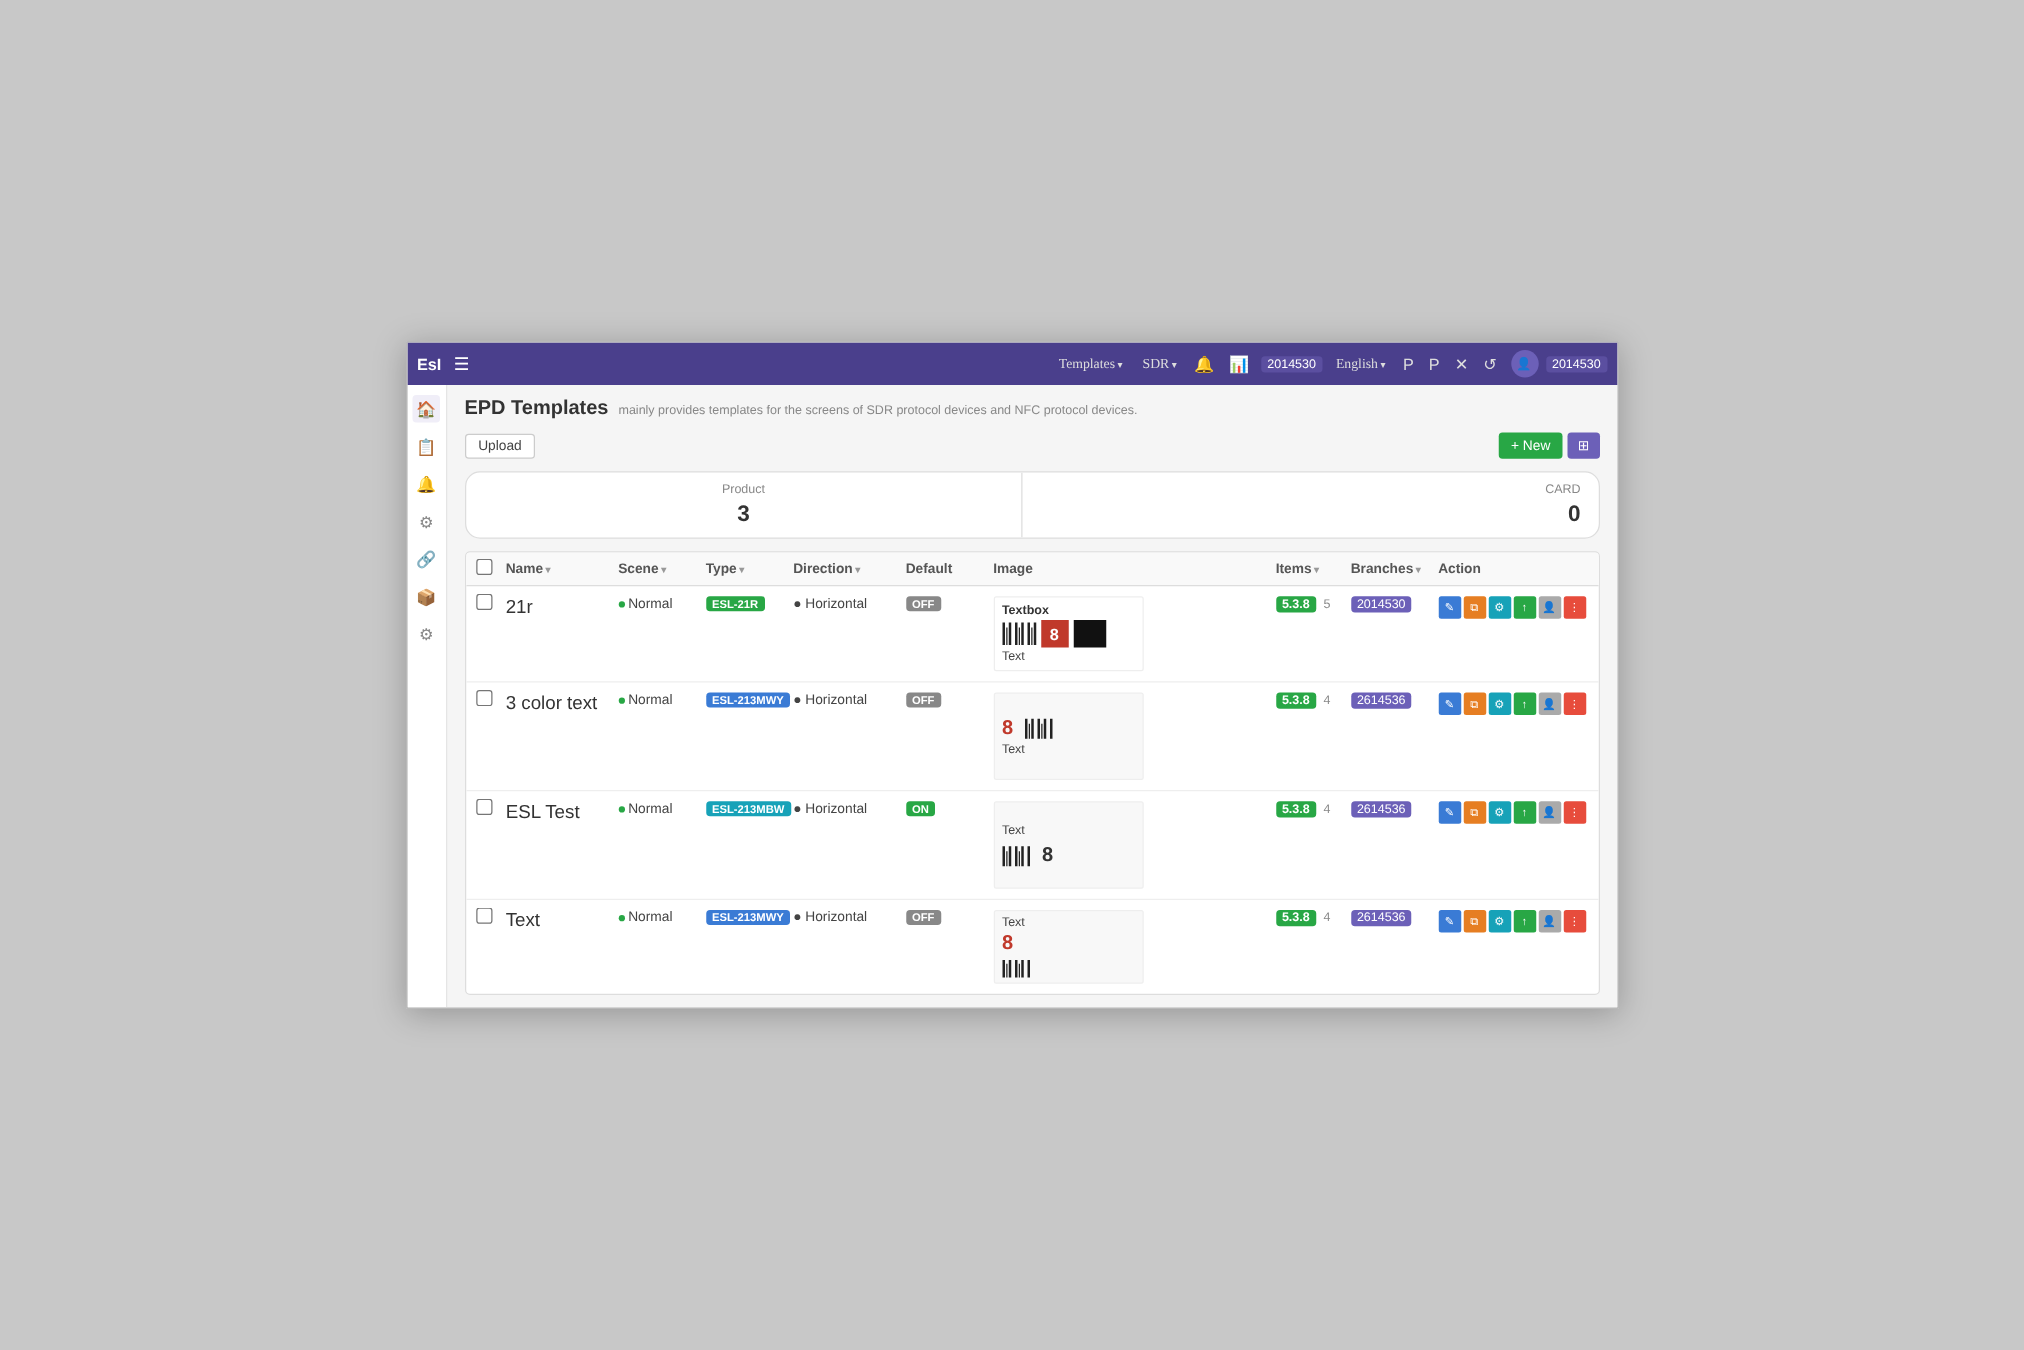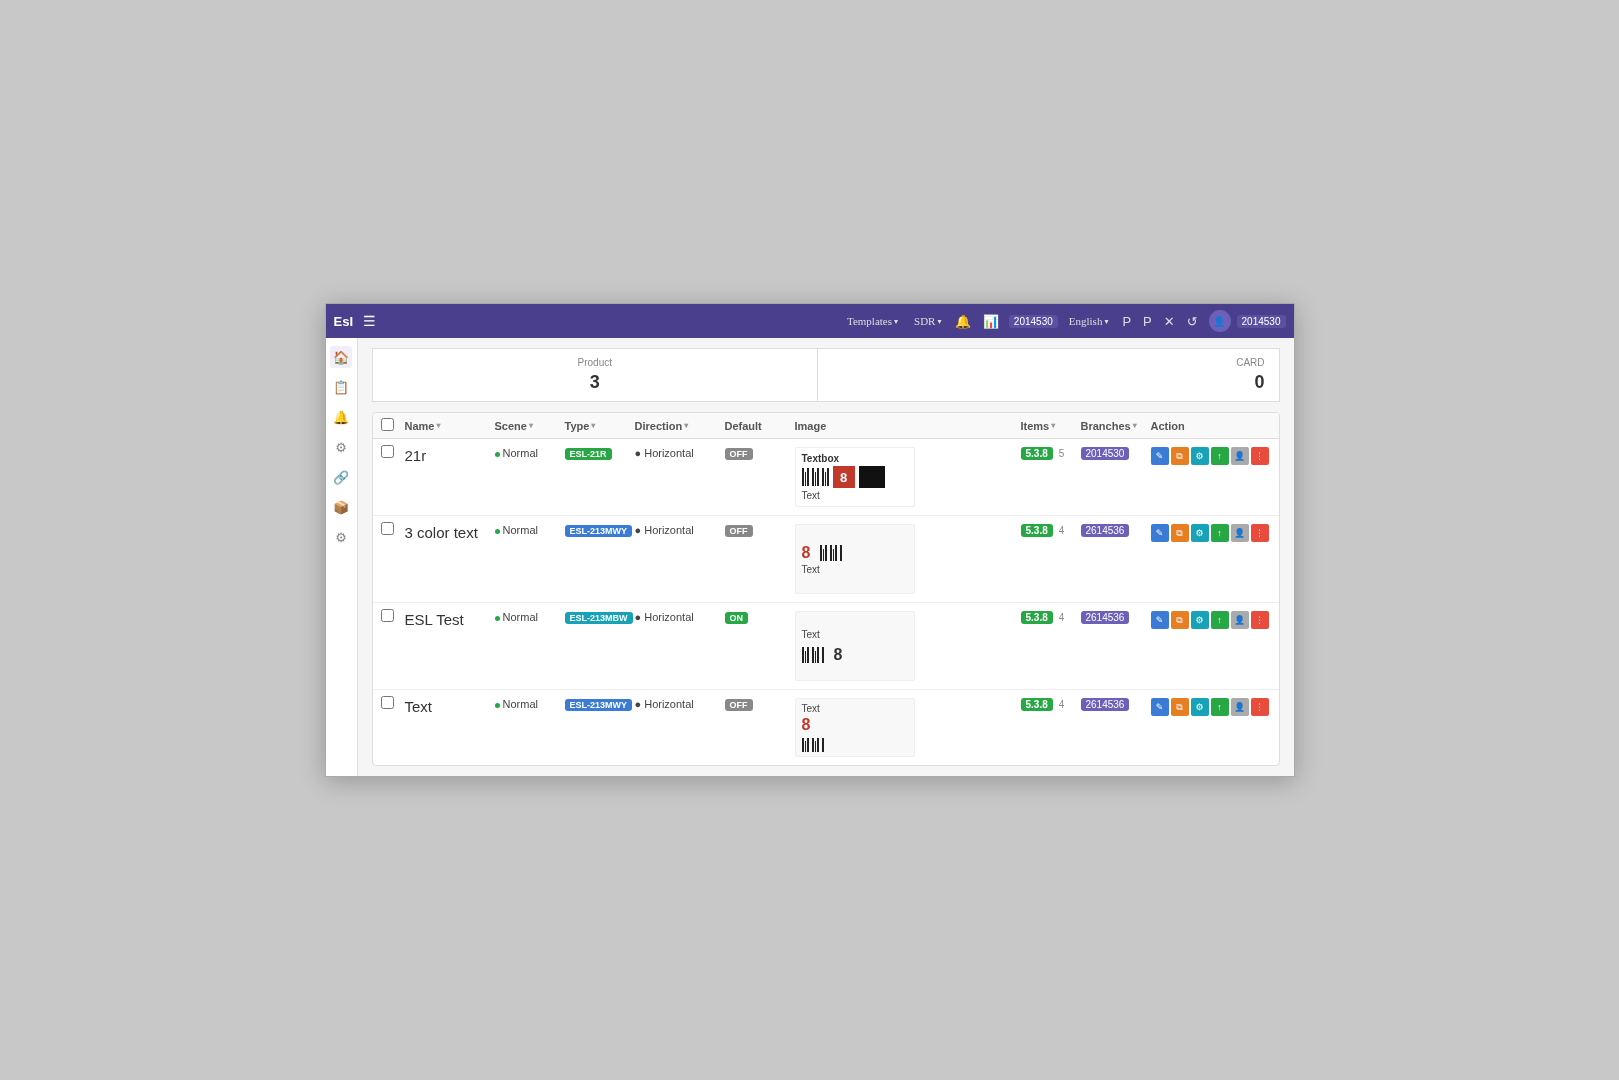--- a/index.html
+++ b/index.html
@@ -171,21 +171,21 @@
       font-size: 11px;
       cursor: pointer;
     }
     
     .stats-row {
       display: flex;
       gap: 16px;
       margin-bottom: 10px;
       border: 1px solid #ddd;
       background: white;
-      border-radius: 0;
+      border-radius: 12px;
       overflow: hidden;
     }
     .stat-card {
       flex: 1;
       padding: 8px 14px;
       border-right: 1px solid #ddd;
       text-align: center;
     }
     .stat-card:last-child { border-right: none; text-align: right; }
     .stat-label {
@@ -383,21 +383,32 @@
       <div class="sidebar-icon">📋</div>
       <div class="sidebar-icon">🔔</div>
       <div class="sidebar-icon">⚙</div>
       <div class="sidebar-icon">🔗</div>
       <div class="sidebar-icon">📦</div>
       <div class="sidebar-icon">⚙</div>
     </div>
 
     <div class="main-content">
 
-
+      <div class="page-header">
+        <span class="page-title">EPD Templates</span>
+        <span class="page-subtitle">mainly provides templates for the screens of SDR protocol devices and NFC protocol devices.</span>
+      </div>
+
+      <div class="toolbar">
+        <button class="upload-btn">Upload</button>
+        <div class="toolbar-right">
+          <button class="btn-new">+ New</button>
+          <button class="btn-grid">⊞</button>
+        </div>
+      </div>
 
       <div class="stats-row">
         <div class="stat-card">
           <div class="stat-label">Product</div>
           <div class="stat-value">3</div>
         </div>
         <div class="stat-card">
           <div class="stat-label">CARD</div>
           <div class="stat-value">0</div>
         </div>

